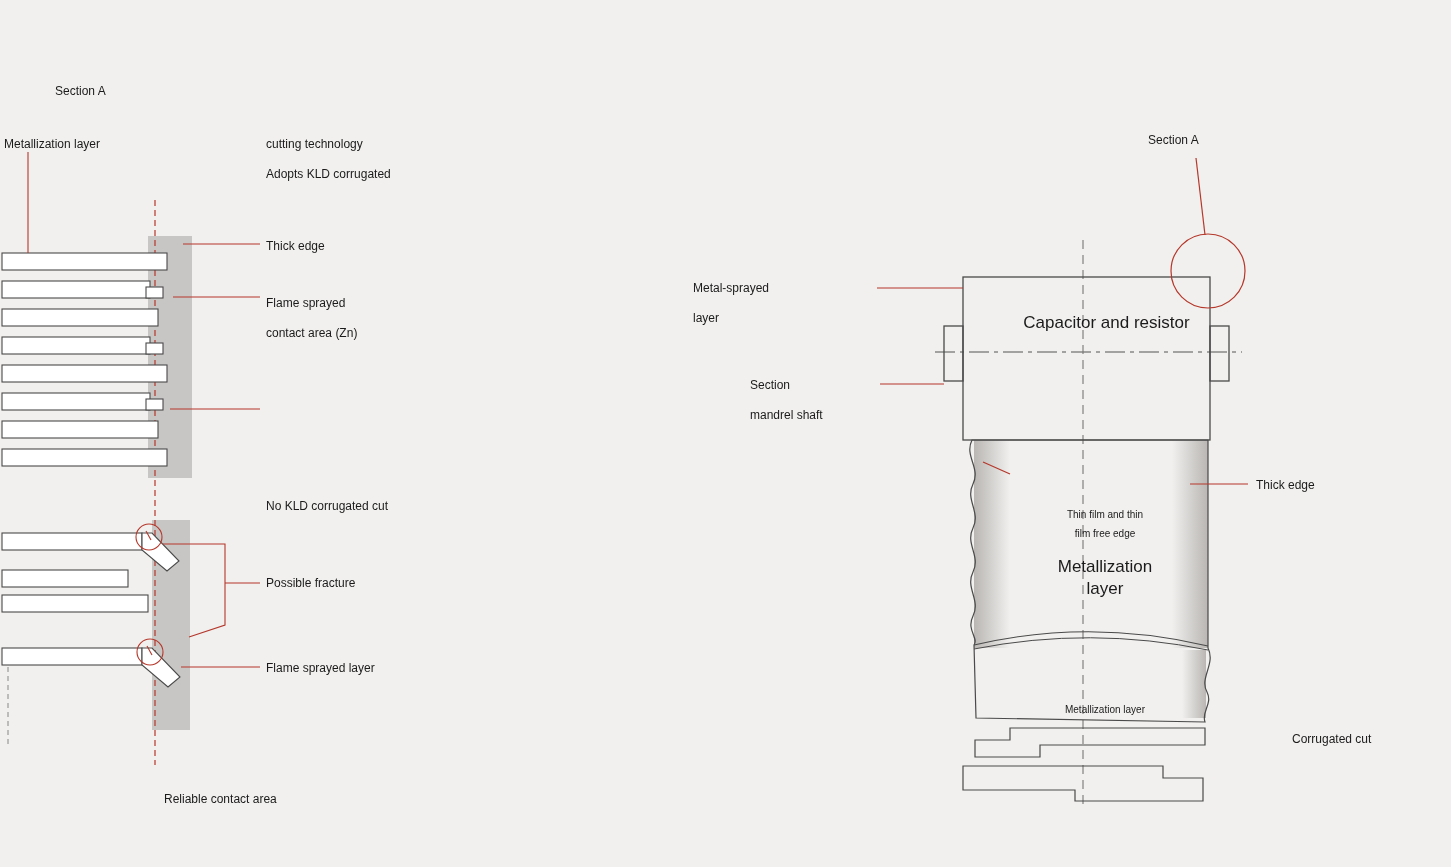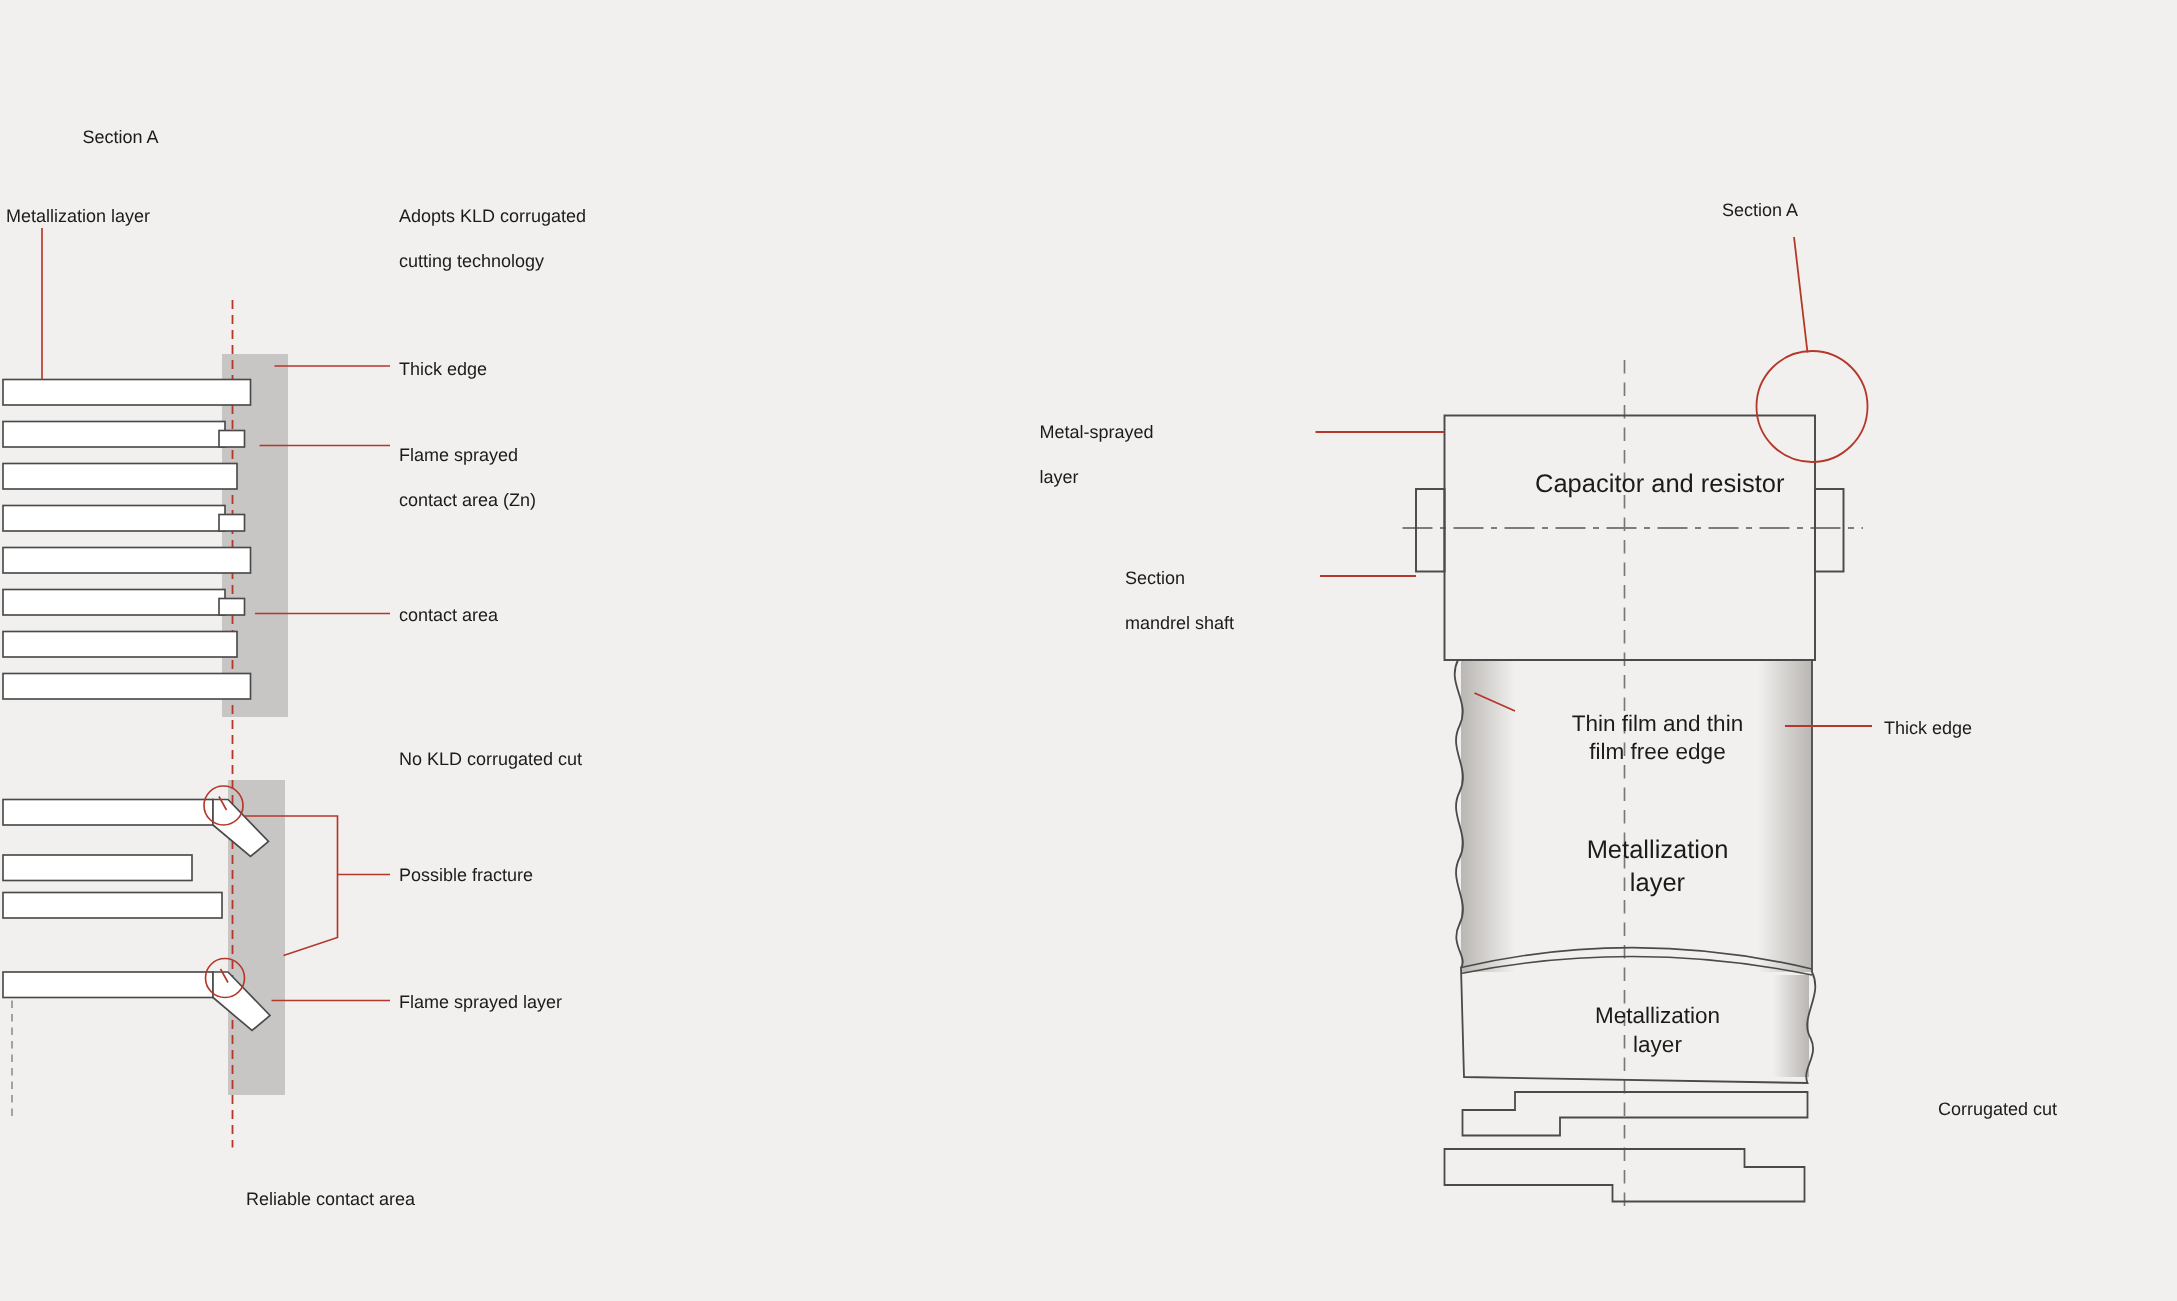--- a/index.html
+++ b/index.html
@@ -9,21 +9,21 @@
     background:#f1f0ee;
     font-family:"Liberation Sans", sans-serif;
     color:#1b1b1b;
     overflow:hidden;
   }
   .abs { position:absolute; }
   .lbl { position:absolute; font-size:12px; line-height:30px; white-space:nowrap; }
   .lbl span { display:block; }
   .lbl.center { text-align:center; white-space:normal;padding-left:40px; }
   .t17 { font-size:17px; line-height:22px; }
-  .t15 { font-size:15px; line-height:19px; }
+  .t15 { font-size:10px; line-height:19px;margin-top:32px; }
   svg { position:absolute; overflow:visible; }
 </style>
 </head>
 <body>
 
 <svg class="abs" style="left:0;top:140px" width="270" height="665" viewBox="0 0 270 665">
 
   <rect x="148" y="96" width="44" height="242" fill="#c8c6c4"></rect>
   <rect x="152" y="380" width="38" height="210" fill="#c8c6c4"></rect>
 
@@ -123,33 +123,32 @@
     <line x1="123" y1="322" x2="150" y2="334"></line>
     <line x1="330" y1="344" x2="388" y2="344"></line>
   </g>
 </svg>
 
 <div class="lbl" style="left:55px;top:76px">Section A</div>
 
 <div class="lbl" style="left:4px;top:129px">Metallization layer</div>
 
 <div class="lbl" style="left:266px;top:129px">
+  <span>cutting technology</span>
   <span>Adopts KLD corrugated</span>
-  <span>cutting technology</span>
 </div>
 
 <div class="lbl" style="left:266px;top:231px">Thick edge</div>
 
 <div class="lbl" style="left:266px;top:288px">
   <span>Flame sprayed</span>
   <span>contact area (Zn)</span>
 </div>
 
 <div class="lbl" style="left:266px;top:395px">
-  <span>contact area</span>
 </div>
 
 <div class="lbl" style="left:266px;top:491px">No KLD corrugated cut</div>
 
 <div class="lbl" style="left:266px;top:568px">Possible fracture</div>
 
 <div class="lbl" style="left:266px;top:653px">Flame sprayed layer</div>
 
 <div class="lbl" style="left:164px;top:784px">Reliable contact area</div>
 

